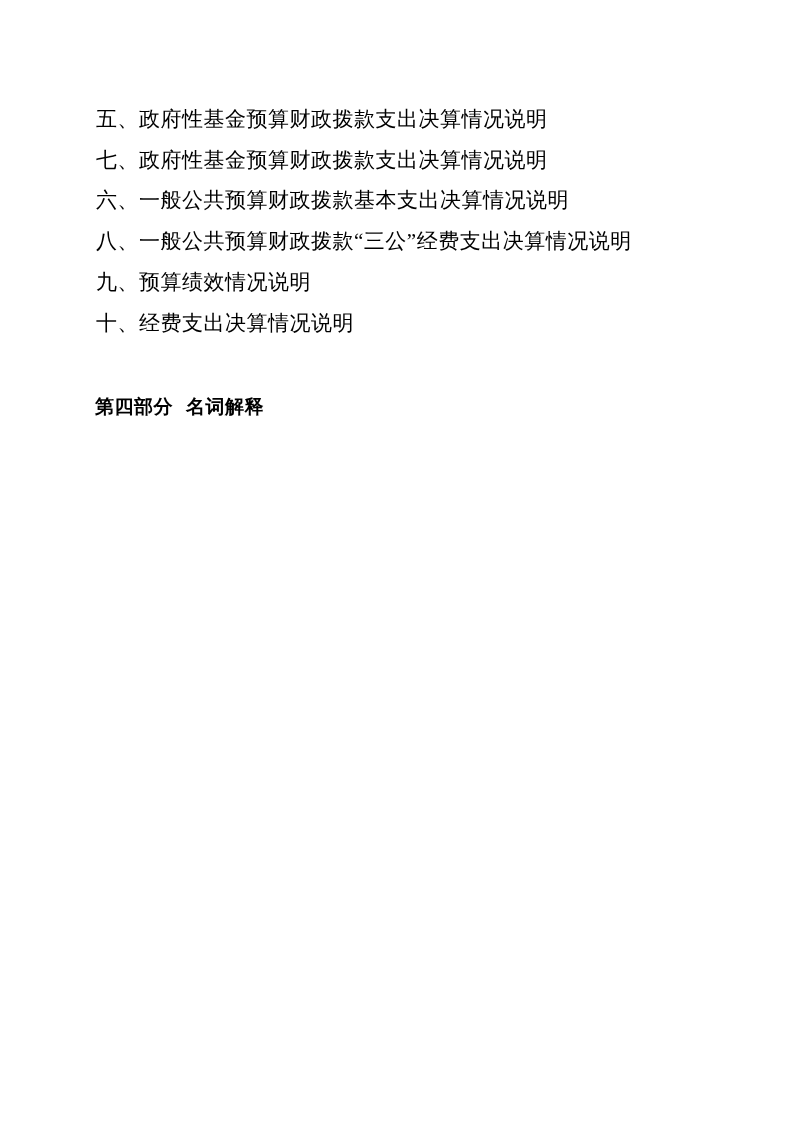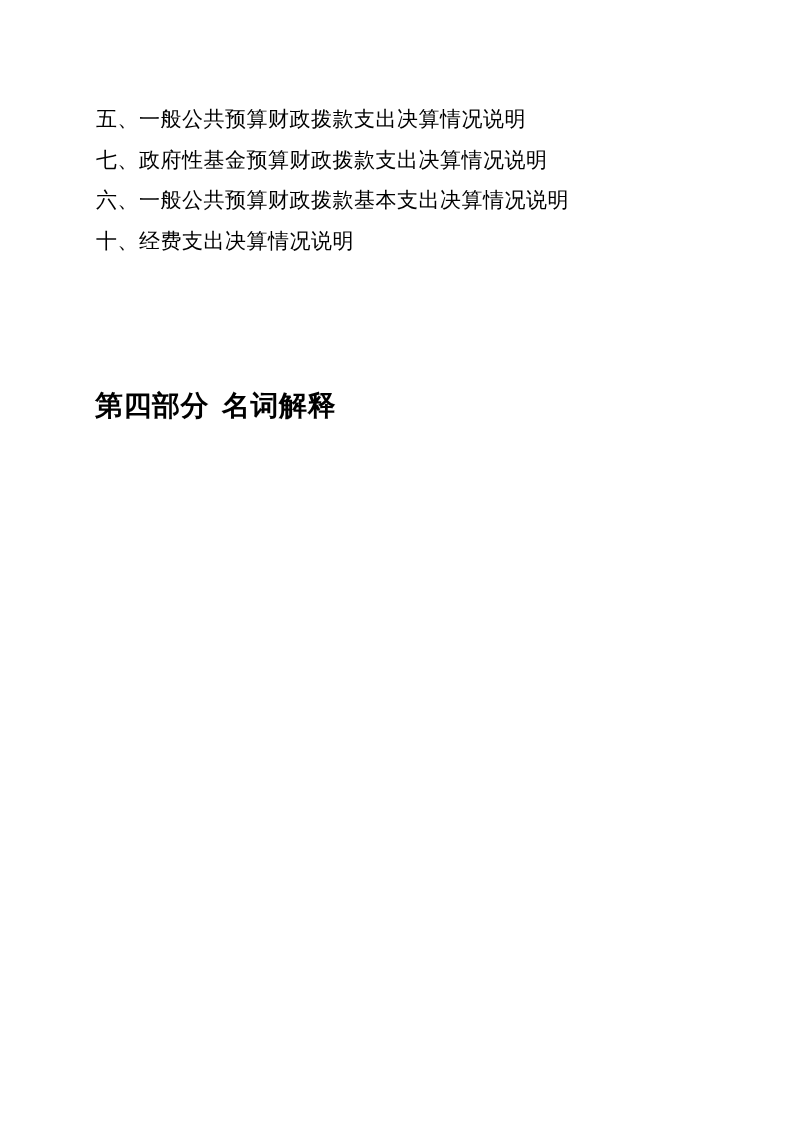--- a/index.html
+++ b/index.html
@@ -30,39 +30,41 @@
     color: #000000;
     white-space: nowrap;
   }
   .section-heading {
     position: absolute;
     top: 391px;
     left: 95px;
     margin: 0;
     font-family: "DejaVu Sans", "Liberation Sans", sans-serif;
     font-weight: bold;
-    font-size: 28px;
+    font-size: 19px;
     line-height: 30px;
     letter-spacing: 0.5px;
     color: #000000;
     white-space: nowrap;
   }
   .section-heading .heading-title {
     margin-left: 13px;
   }
 </style>
 </head>
 <body>
 
 <div class="page">
 
   <div class="toc">
-    <div class="toc-item">五、一般公共预算财政拨款支出决算情况说明</div>
+    <div class="toc-item">五、政府性基金预算财政拨款支出决算情况说明</div>
     <div class="toc-item">七、政府性基金预算财政拨款支出决算情况说明</div>
     <div class="toc-item">六、一般公共预算财政拨款基本支出决算情况说明</div>
+    <div class="toc-item">八、一般公共预算财政拨款“三公”经费支出决算情况说明</div>
+    <div class="toc-item">九、预算绩效情况说明</div>
     <div class="toc-item">十、经费支出决算情况说明</div>
   </div>
 
   <h2 class="section-heading">
     <span class="heading-part">第四部分</span><span class="heading-title">名词解释</span>
   </h2>
 
 </div>
 
 </body></html>

